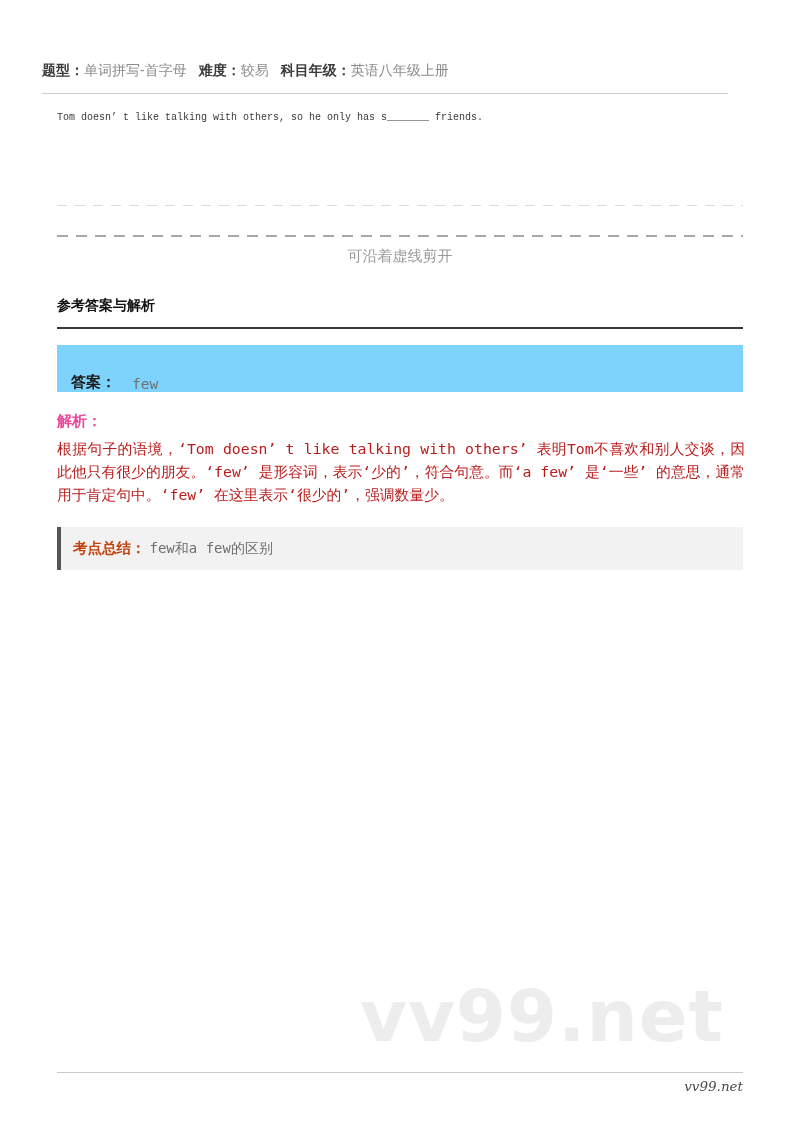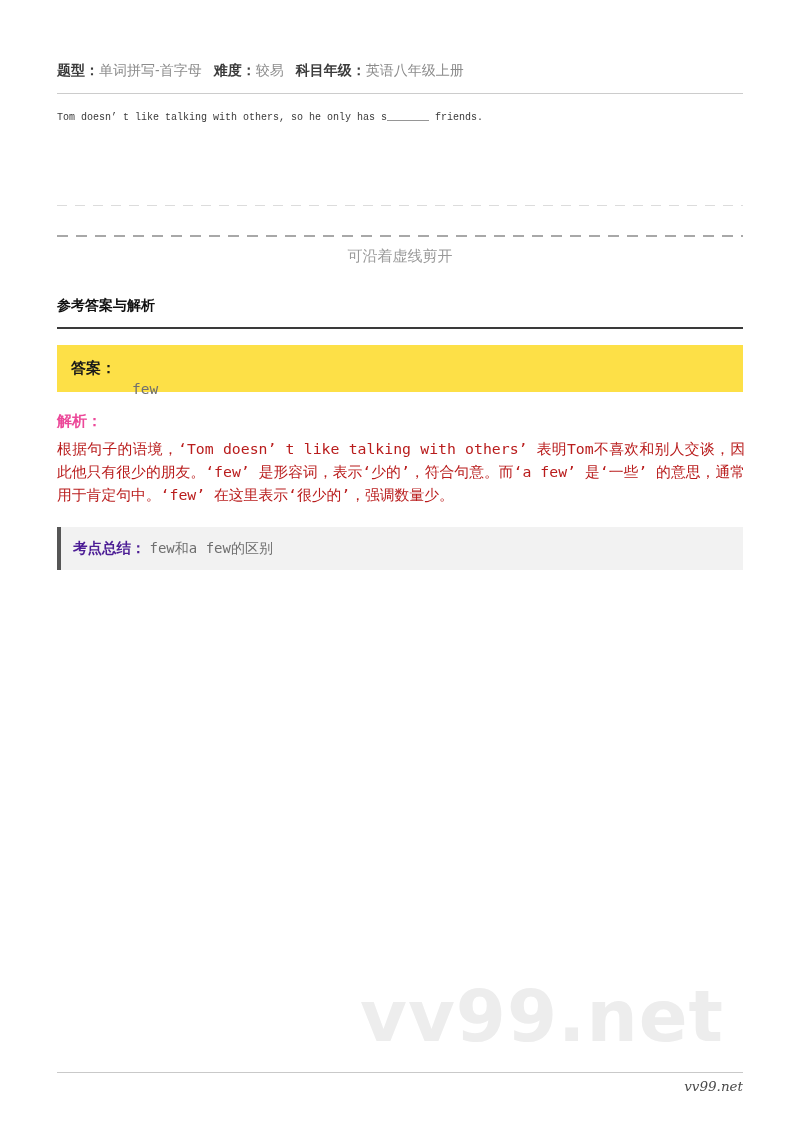--- a/index.html
+++ b/index.html
@@ -3,21 +3,21 @@
 <meta charset="utf-8">
 <style>
   * { margin:0; padding:0; box-sizing:border-box; }
   html,body { width:800px; height:1131px; background:#ffffff; overflow:hidden; }
   body { font-family:"Liberation Sans", sans-serif; position:relative; }
 
   .abs { position:absolute; }
 
   
   .meta-bar{
-    top:60px; left:57px; width:686px;
+    top:60px; left:42px; width:686px;
     padding-bottom:13px; border-bottom:1px solid #cccccc;
     font-size:14px; line-height:20px; white-space:nowrap;
   }
   .meta-label{ font-weight:bold; color:#3b3b3b; }
   .meta-value{ color:#8c8c8c; margin-right:12px; }
 
   
   .question{
     top:112px; left:57px; width:700px;
     font-family:Liberation Mono, monospace;
@@ -41,21 +41,21 @@
   
   .section-title{
     top:297px; left:57px; width:686px;
     font-size:14px; font-weight:bold; color:#111111;
     padding-bottom:12px; border-bottom:2px solid #3a3a3a;
   }
 
   
   .answer-box{
     top:345px; left:57px; width:686px; height:47px;
-    background:#fde047; display:flex; align-items:center;
+    background:#7dd3fc; display:flex; align-items:flex-end;
     padding-left:14px;
   }
   .answer-label{ font-size:15px; font-weight:bold; color:#1a1a1a; }
   .answer-value{
     font-family:"DejaVu Sans Mono", monospace;
     font-size:14.5px; color:#6f6f6f; margin-left:16px;margin-top:40px;
   }
 
   
   .analysis-label{
@@ -68,21 +68,21 @@
     font-size:14.8px; line-height:23px; color:#b91c1c;
     text-align:justify;
   }
 
   
   .keypoint-box{
     top:527px; left:57px; width:686px; height:43px;
     background:#f2f2f2; border-left:4px solid #565656;
     display:flex; align-items:center; padding-left:12px;
   }
-  .keypoint-label{ font-size:14.5px; font-weight:bold; color:#4c1d95; }
+  .keypoint-label{ font-size:14.5px; font-weight:bold; color:#c2410c; }
   .keypoint-value{
     font-family:"DejaVu Sans Mono", monospace;
     font-size:14px; color:#6f6f6f; margin-left:4px;
   }
 
   
   .watermark{
     top:980px; left:360px; width:440px;
     font-family:"DejaVu Sans", sans-serif;
     font-size:72px; font-weight:bold; color:#ededed;

